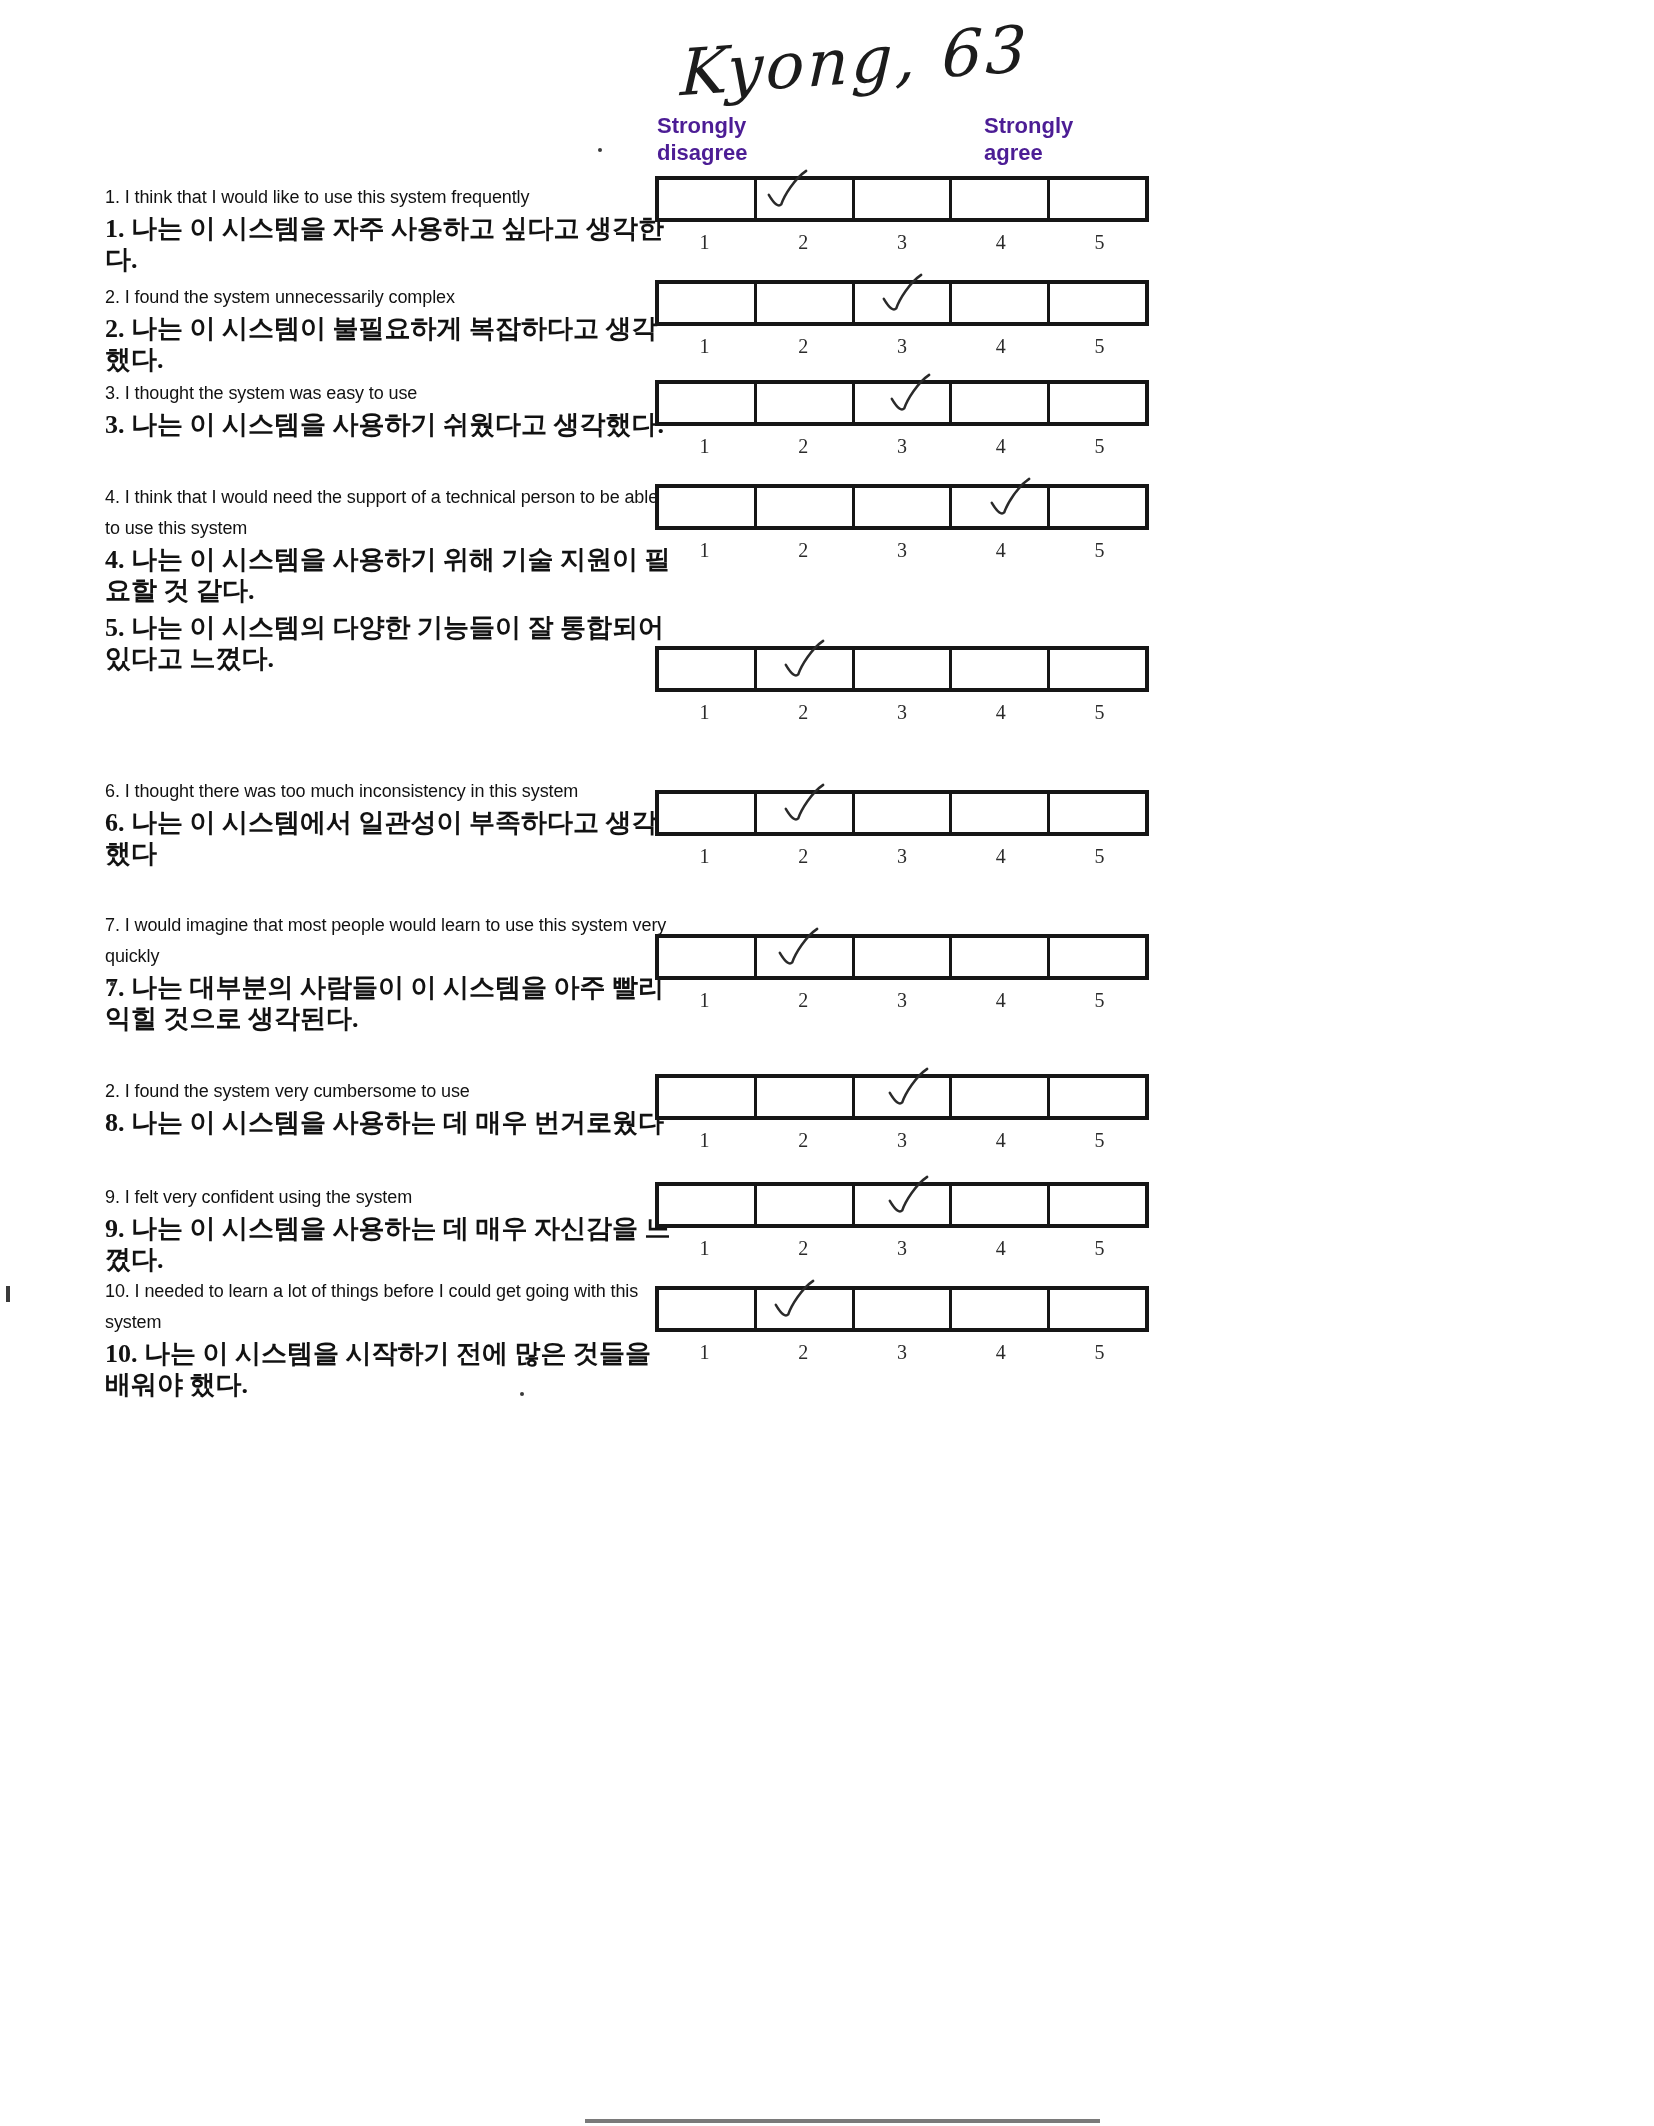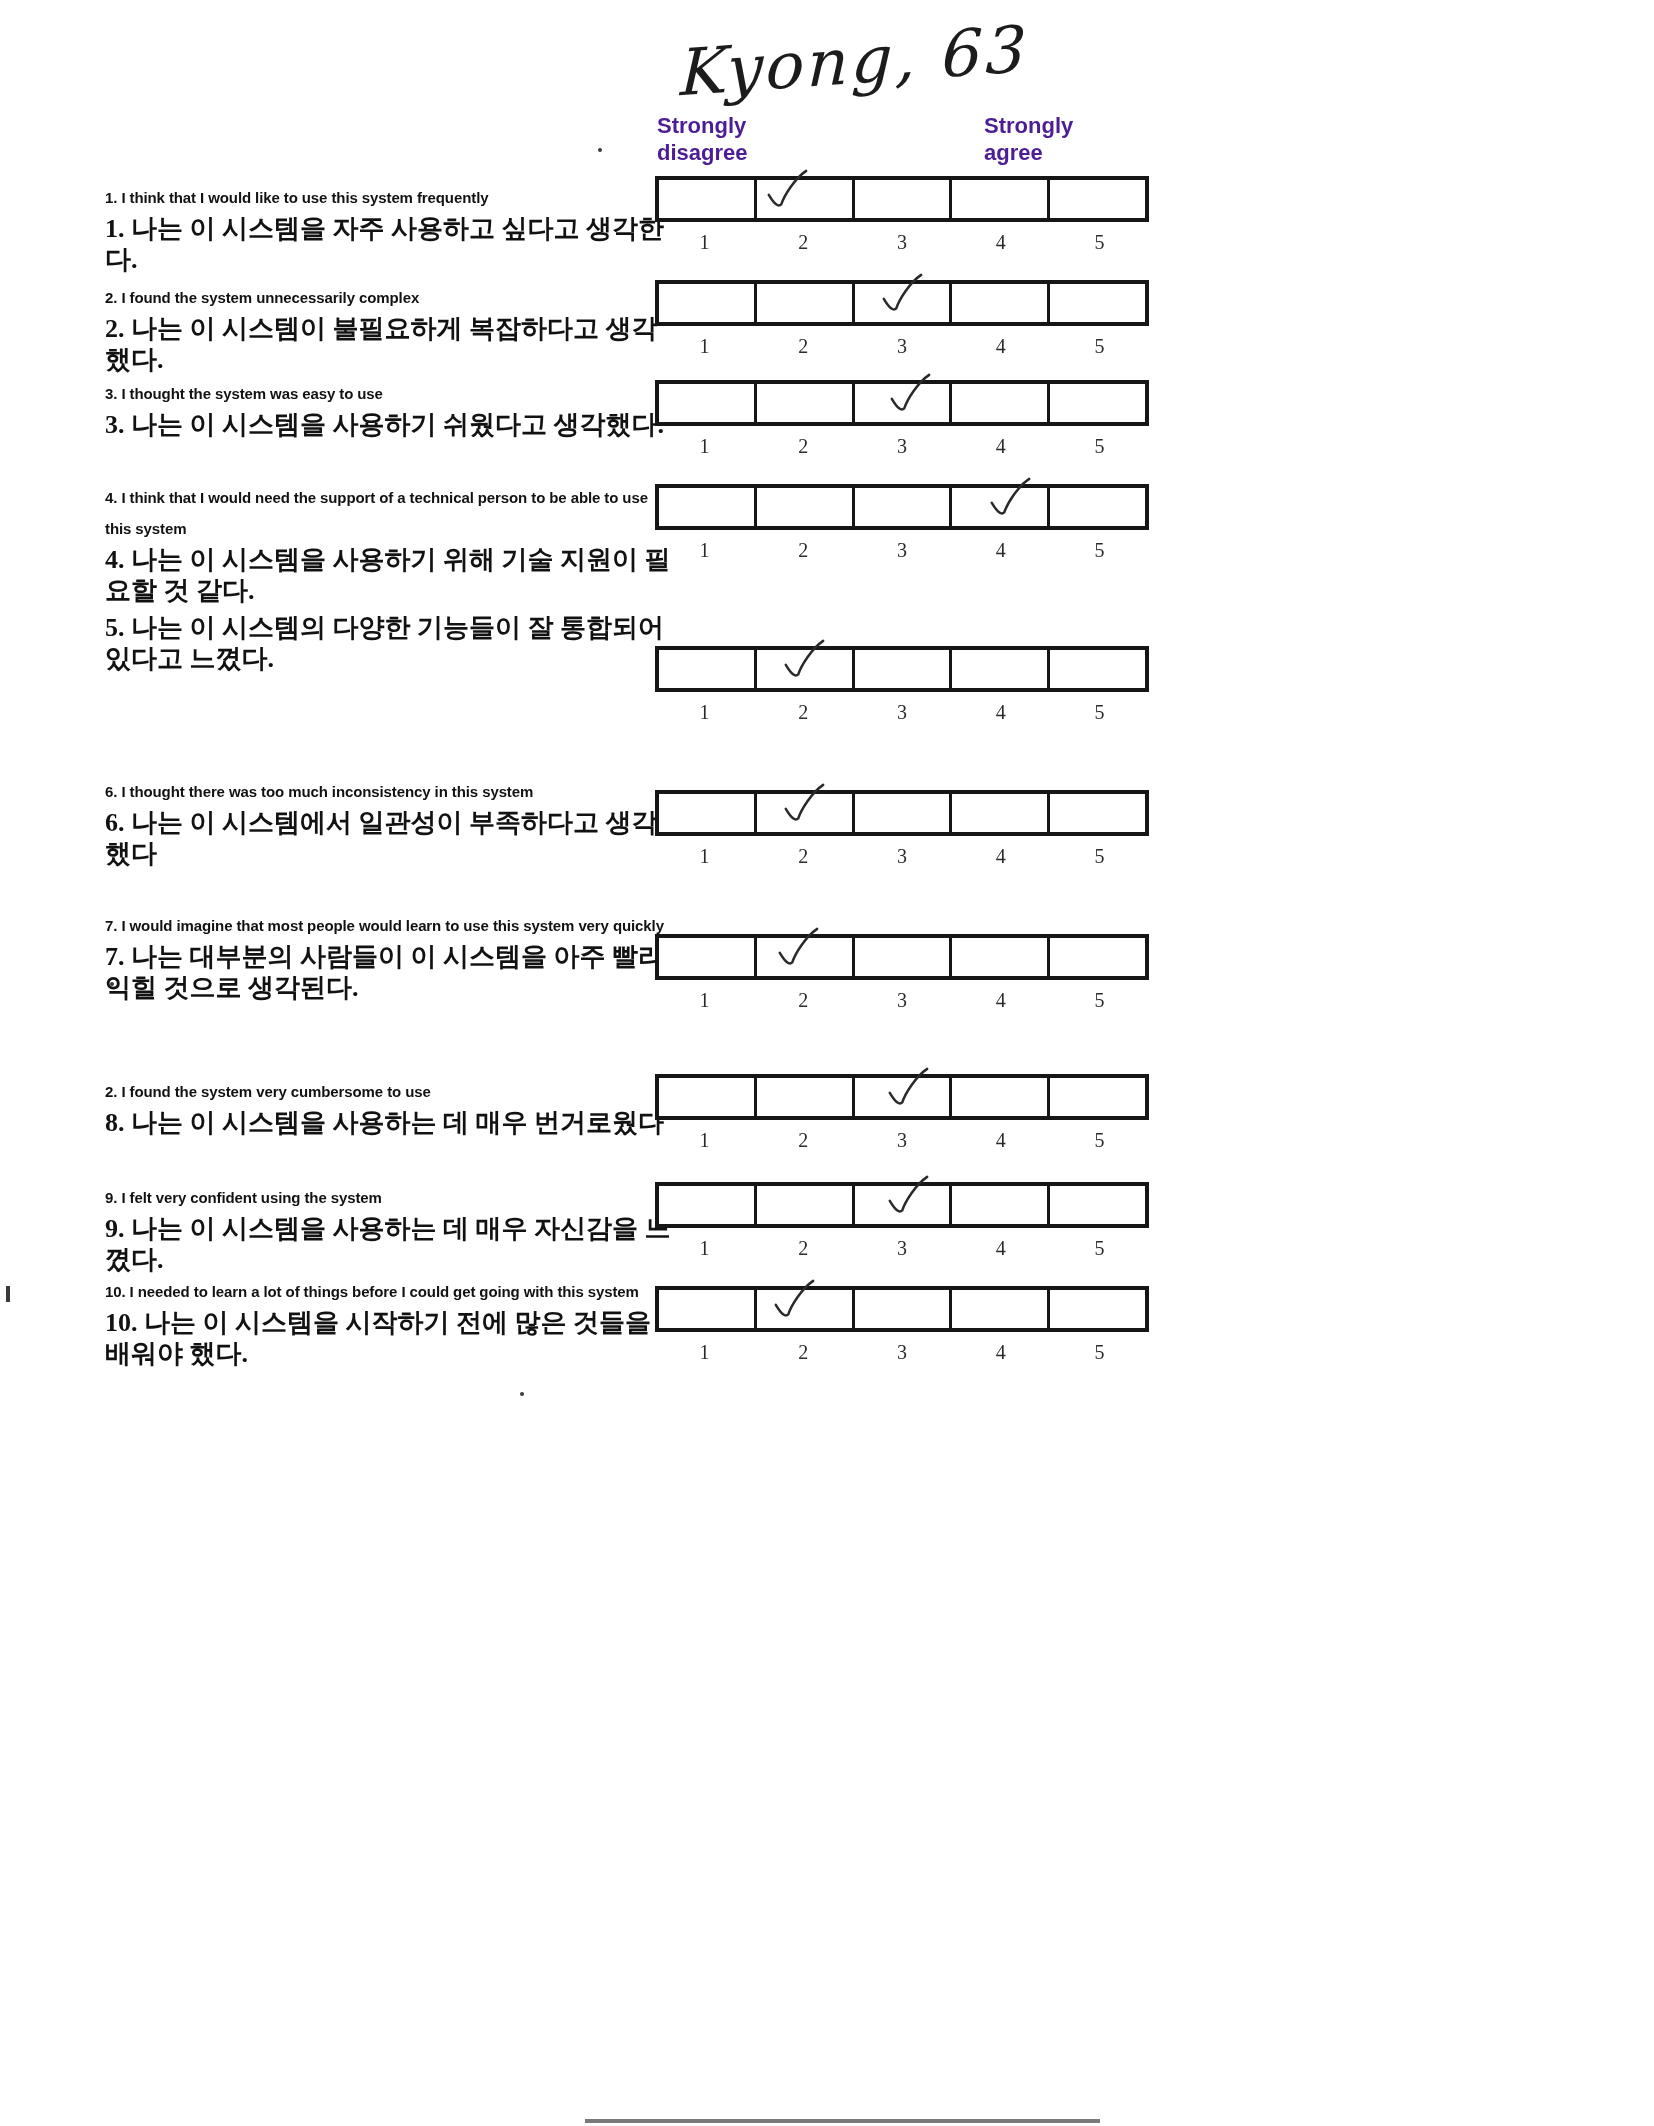--- a/index.html
+++ b/index.html
@@ -29,21 +29,21 @@
     margin-top:8px;
   }
   .hdr-left{left:657px;width:110px;}
   .hdr-right{left:984px;width:112px;}
 
   
   .question{
     position:absolute;left:105px;width:568px;
     color:#121212;
   }
-  .q-en{font-size:15px;line-height:31px;font-weight:700;letter-spacing:-0.1px;}
+  .q-en{font-size:18px;line-height:31px;font-weight:400;letter-spacing:-0.1px;}
   .q-ko{font-size:26px;line-height:31px;font-weight:600;font-family:Liberation Serif, serif;}
 
   
   .scale{position:absolute;left:655px;width:494px;}
   .boxes{
     display:flex;height:38px;background:#fff;
     border:4px solid #161616;
     box-sizing:content-box;
   }
   .cell{flex:1;position:relative;border-left:3px solid #161616;}

